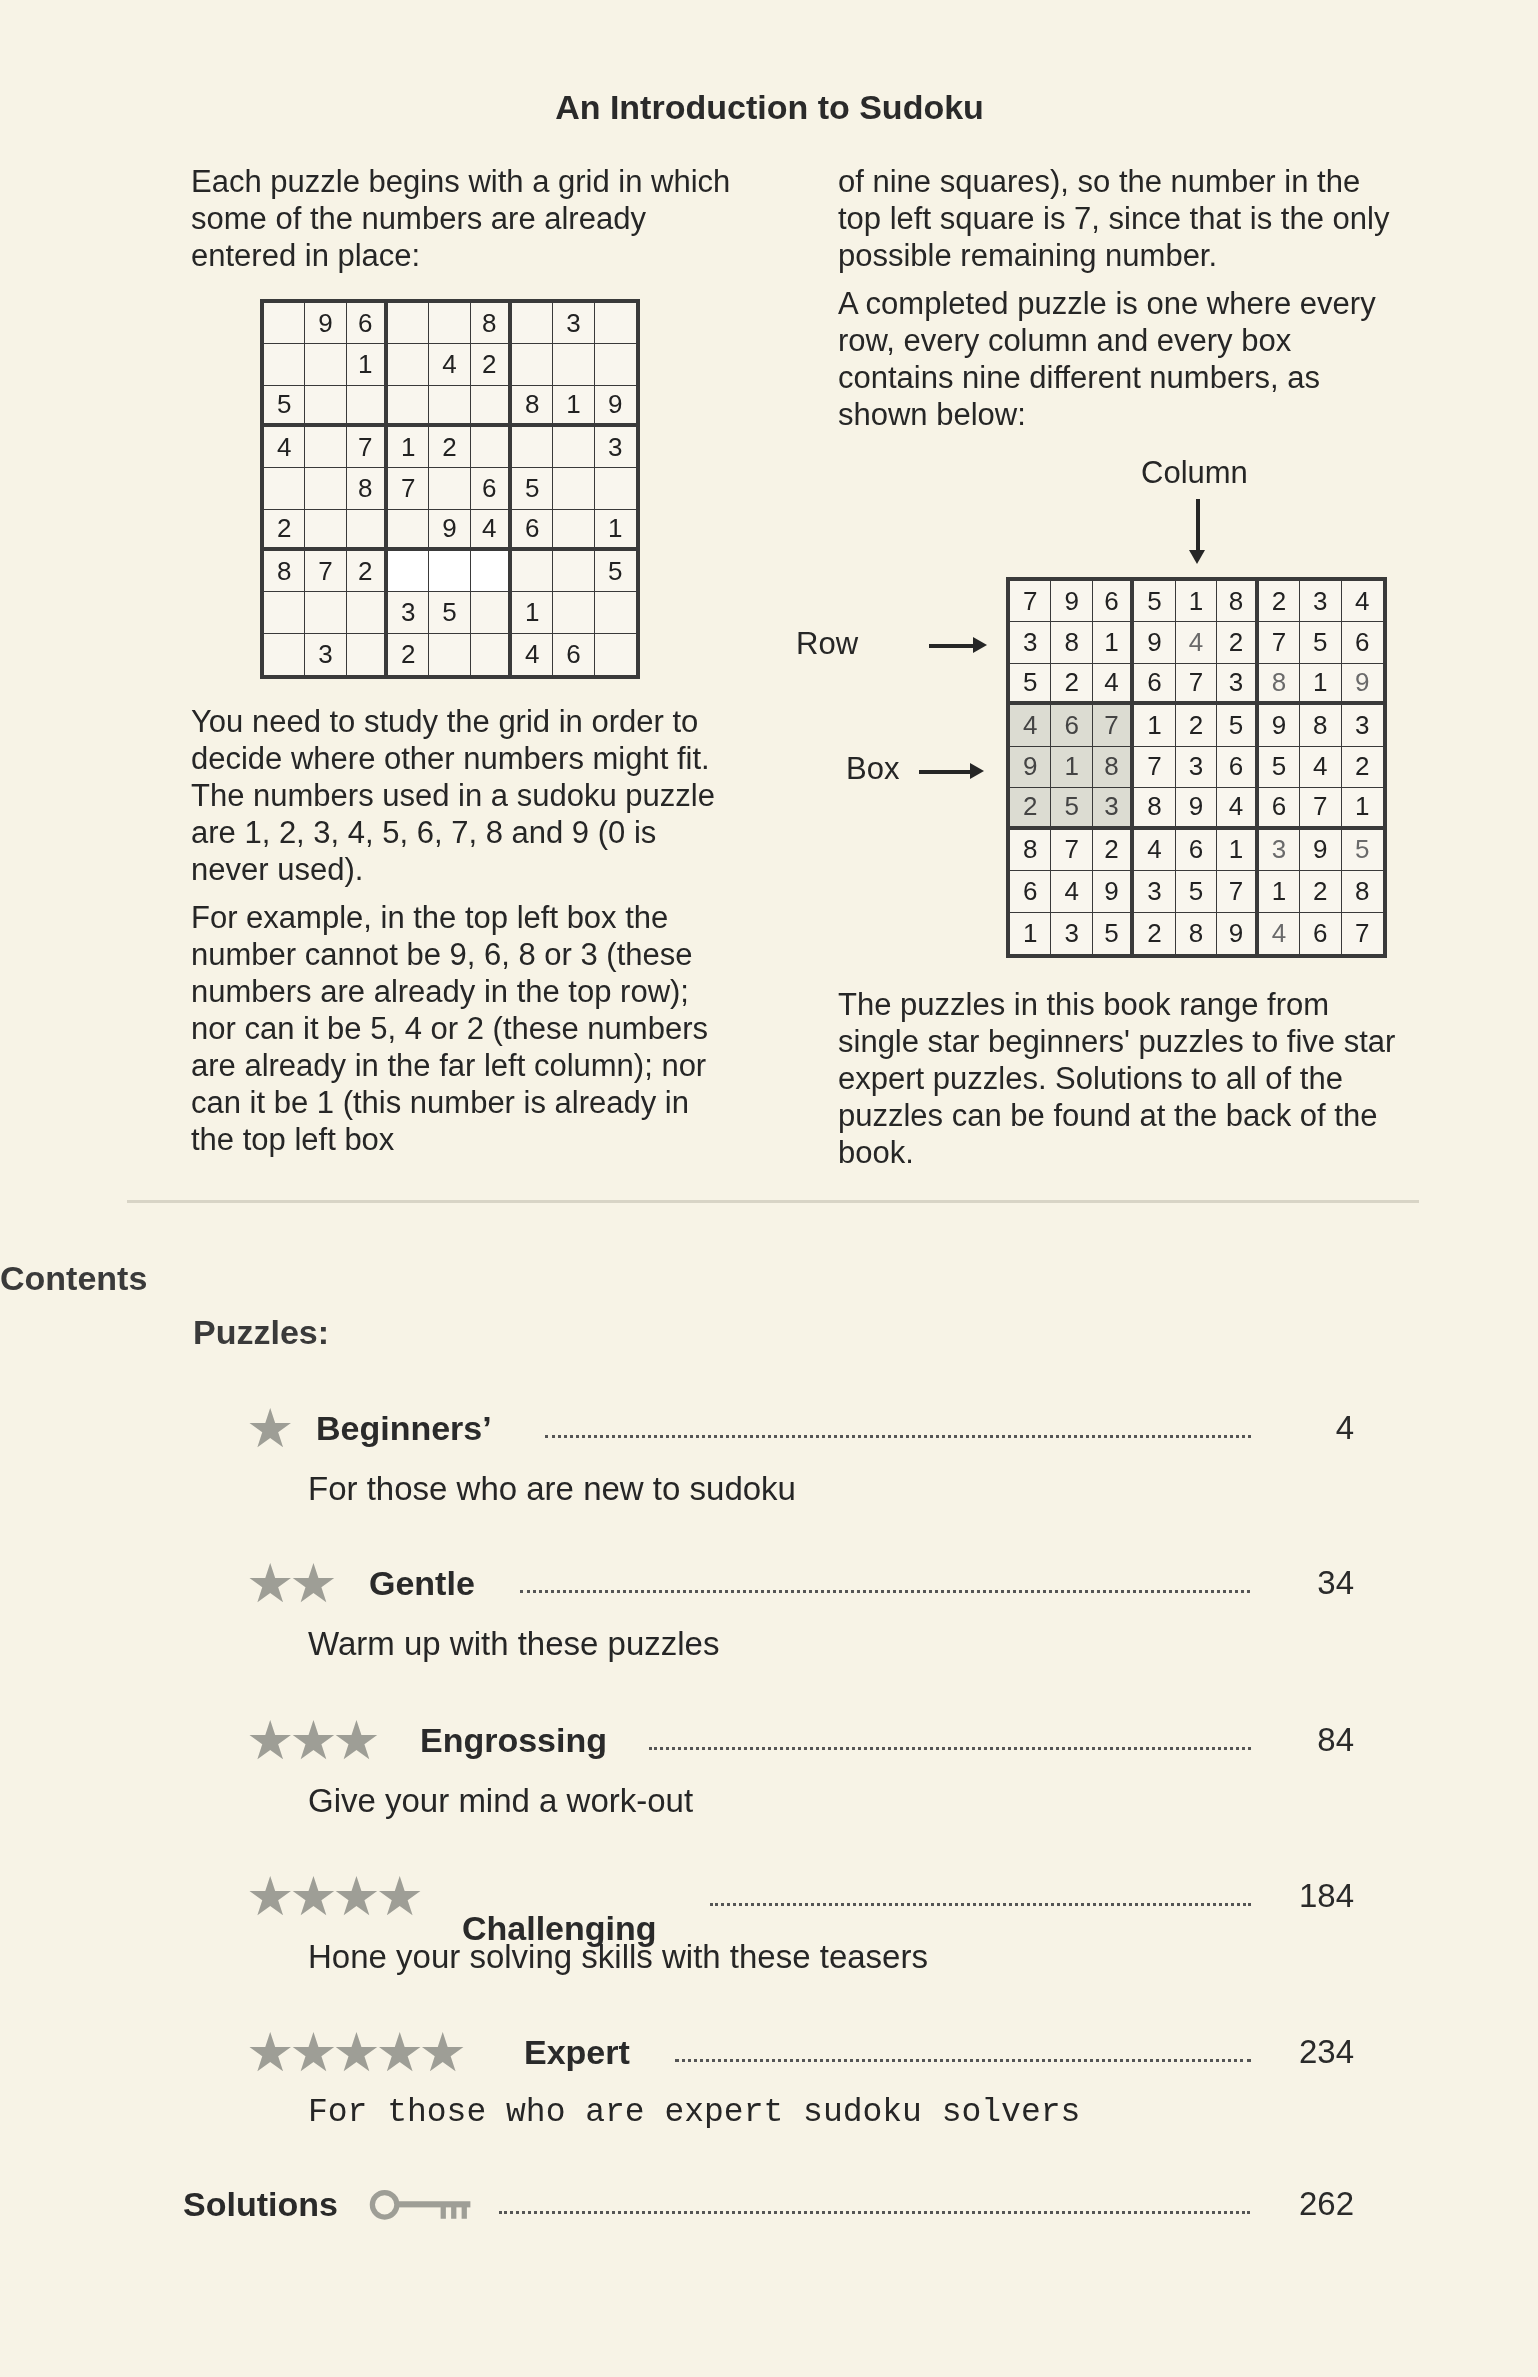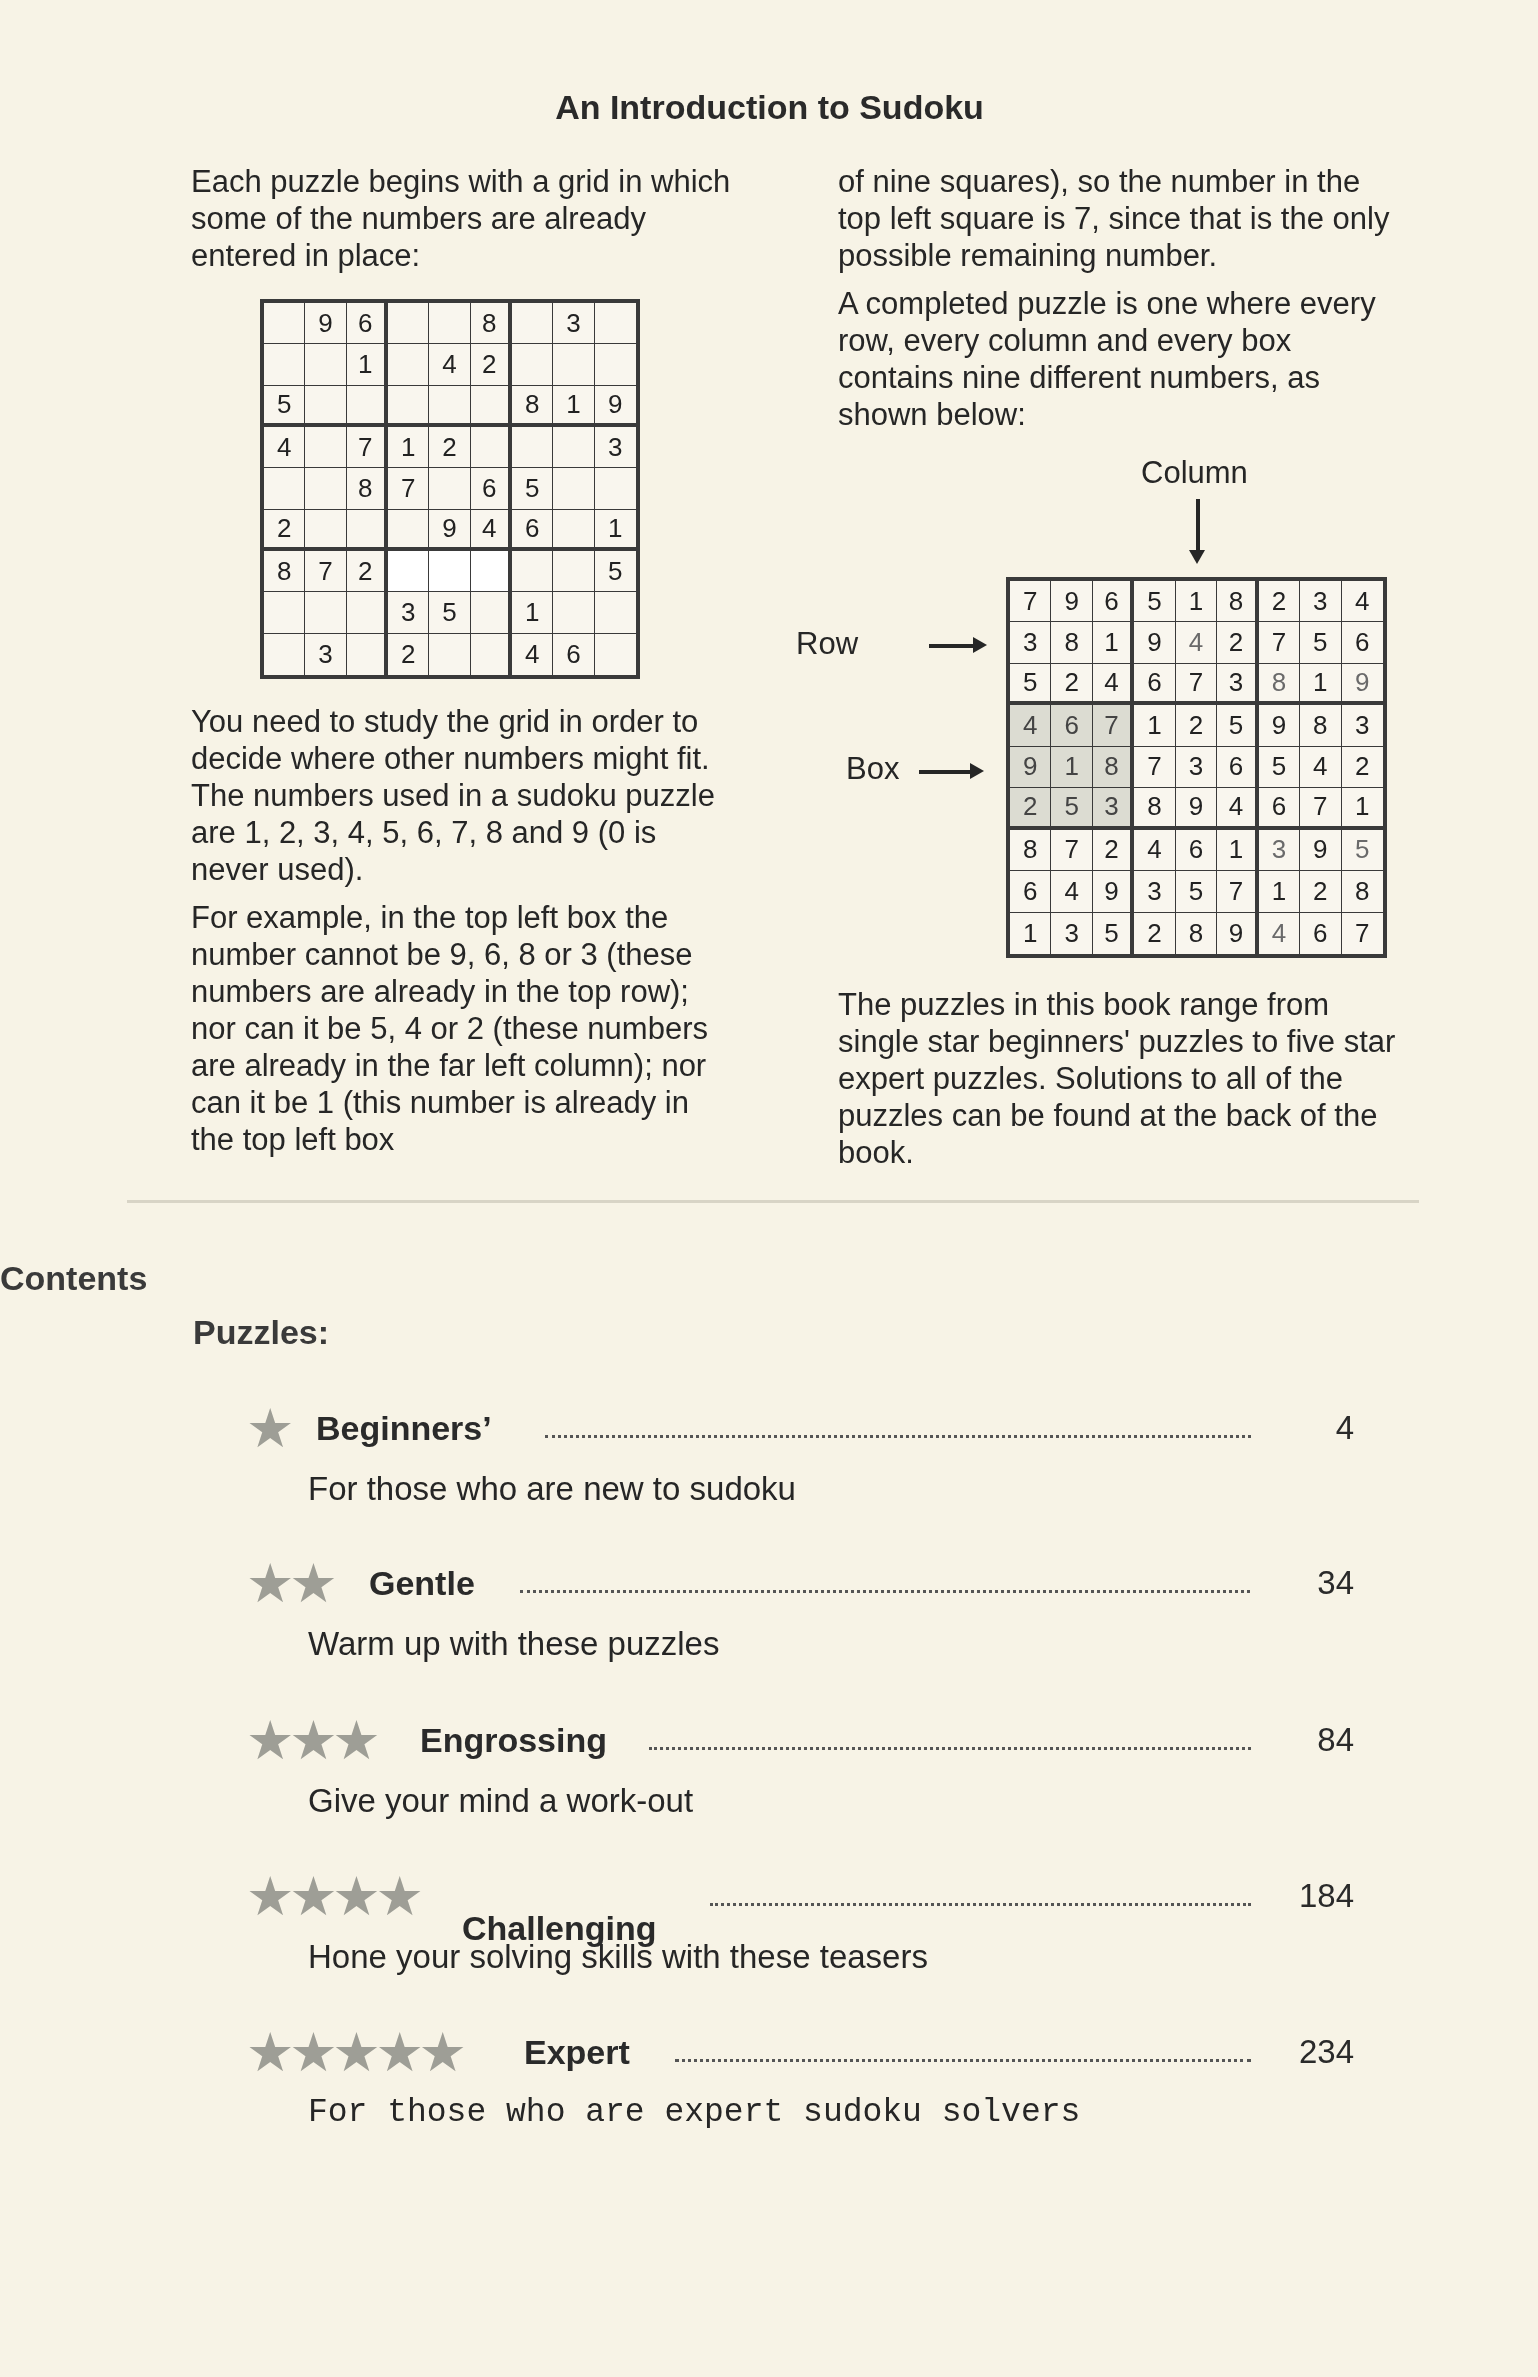--- a/index.html
+++ b/index.html
@@ -356,14 +356,26 @@
           <span class="star">★</span>
           <span class="star">★</span>
         </div>
         <div class="toc-name" style="left: 524px;">Expert</div>
         <div class="toc-dots" style="left: 675px; width: 576px;"></div>
         <div class="toc-page">234</div>
       </div>
       <div class="toc-desc" style="top: 2094px; font-family: Liberation Mono, monospace;">For those who are expert sudoku solvers</div>
     </div>
 
+  <div class="toc-entry" style="top:2178px;">
+    <div class="toc-name" style="left:183px;">Solutions</div>
+    <svg class="key-icon" style="left:367px; top:10.5px;" width="107" height="35" viewBox="0 0 122 40">
+      <circle cx="20" cy="18" r="14" fill="none" stroke="#9e9e96" stroke-width="6"></circle>
+      <rect x="34" y="14" width="84" height="7" fill="#9e9e96"></rect>
+      <rect x="84" y="20" width="6" height="14" fill="#9e9e96"></rect>
+      <rect x="96" y="20" width="6" height="14" fill="#9e9e96"></rect>
+      <rect x="108" y="20" width="6" height="14" fill="#9e9e96"></rect>
+    </svg>
+    <div class="toc-dots" style="left:499px; width:751px;"></div>
+    <div class="toc-page">262</div>
+  </div>
 </div>
 
 
 </body></html>

